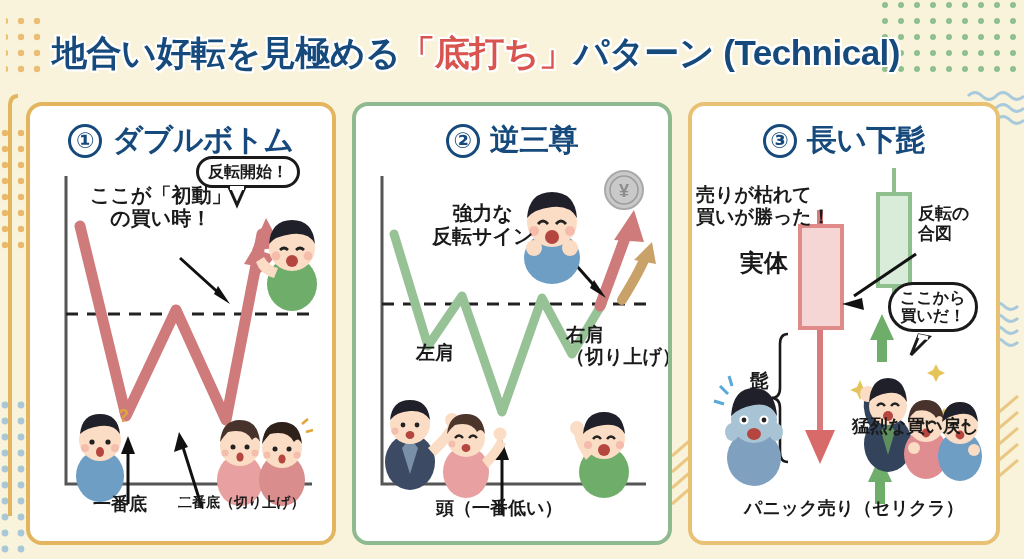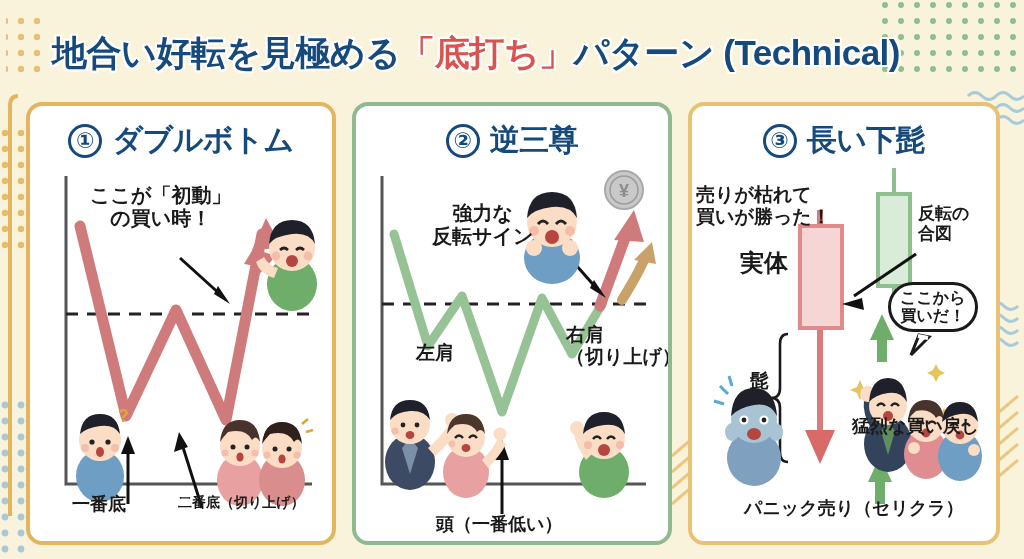--- a/index.html
+++ b/index.html
@@ -200,22 +200,29 @@
         <circle cx="10" cy="36" r="4.4" fill="#f3b6a8" opacity=".85"></circle>
         <circle cx="42" cy="36" r="4.4" fill="#f3b6a8" opacity=".85"></circle>
       </g>
     </svg>
 
     <div class="lbl" style="left:60px; top:20px; font-size:20px; text-align:center;">
       <div>ここが「初動」</div>
       <div>の買い時！</div>
     </div>
 
-
-    <div class="lbl" style="left:42px; top:330px; font-size:18px;">一番底</div>
+    <div class="bubble" style="left:166px; top:-8px; font-size:16px;">
+      <span>反転開始！</span>
+      <svg width="26" height="20" style="position:absolute; left:26px; top:28px;">
+        <path d="M4 0 L20 0 L12 18 Z" fill="#fff" stroke="#1a1a1a" stroke-width="3"></path>
+        <path d="M5 1 L19 1" stroke="#fff" stroke-width="4"></path>
+      </svg>
+    </div>
+
+    <div class="lbl" style="left:63px; top:330px; font-size:18px;">一番底</div>
     <div class="lbl" style="left:148px; top:330px; font-size:14px;">二番底（切り上げ）</div>
   </div>
 </section>
 
 <section class="panel" id="panel-2">
   <div class="panel-head">
     <div class="panel-num">②</div>
     <div class="panel-title">逆三尊</div>
   </div>
 
@@ -301,21 +308,21 @@
       <div>反転サイン</div>
     </div>
 
     <div class="lbl" style="left:60px; top:178px; font-size:19px;">左肩</div>
 
     <div class="lbl" style="left:210px; top:160px; font-size:19px; text-align:left;">
       <div>右肩</div>
       <div>（切り上げ）</div>
     </div>
 
-    <div class="lbl" style="left:80px; top:334px; font-size:18px;margin-top:16px;">頭（一番低い）</div>
+    <div class="lbl" style="left:80px; top:334px; font-size:18px;">頭（一番低い）</div>
   </div>
 </section>
 
 <section class="panel" id="panel-3">
   <div class="panel-head">
     <div class="panel-num">③</div>
     <div class="panel-title">長い下髭</div>
   </div>
 
   <div class="plot">

